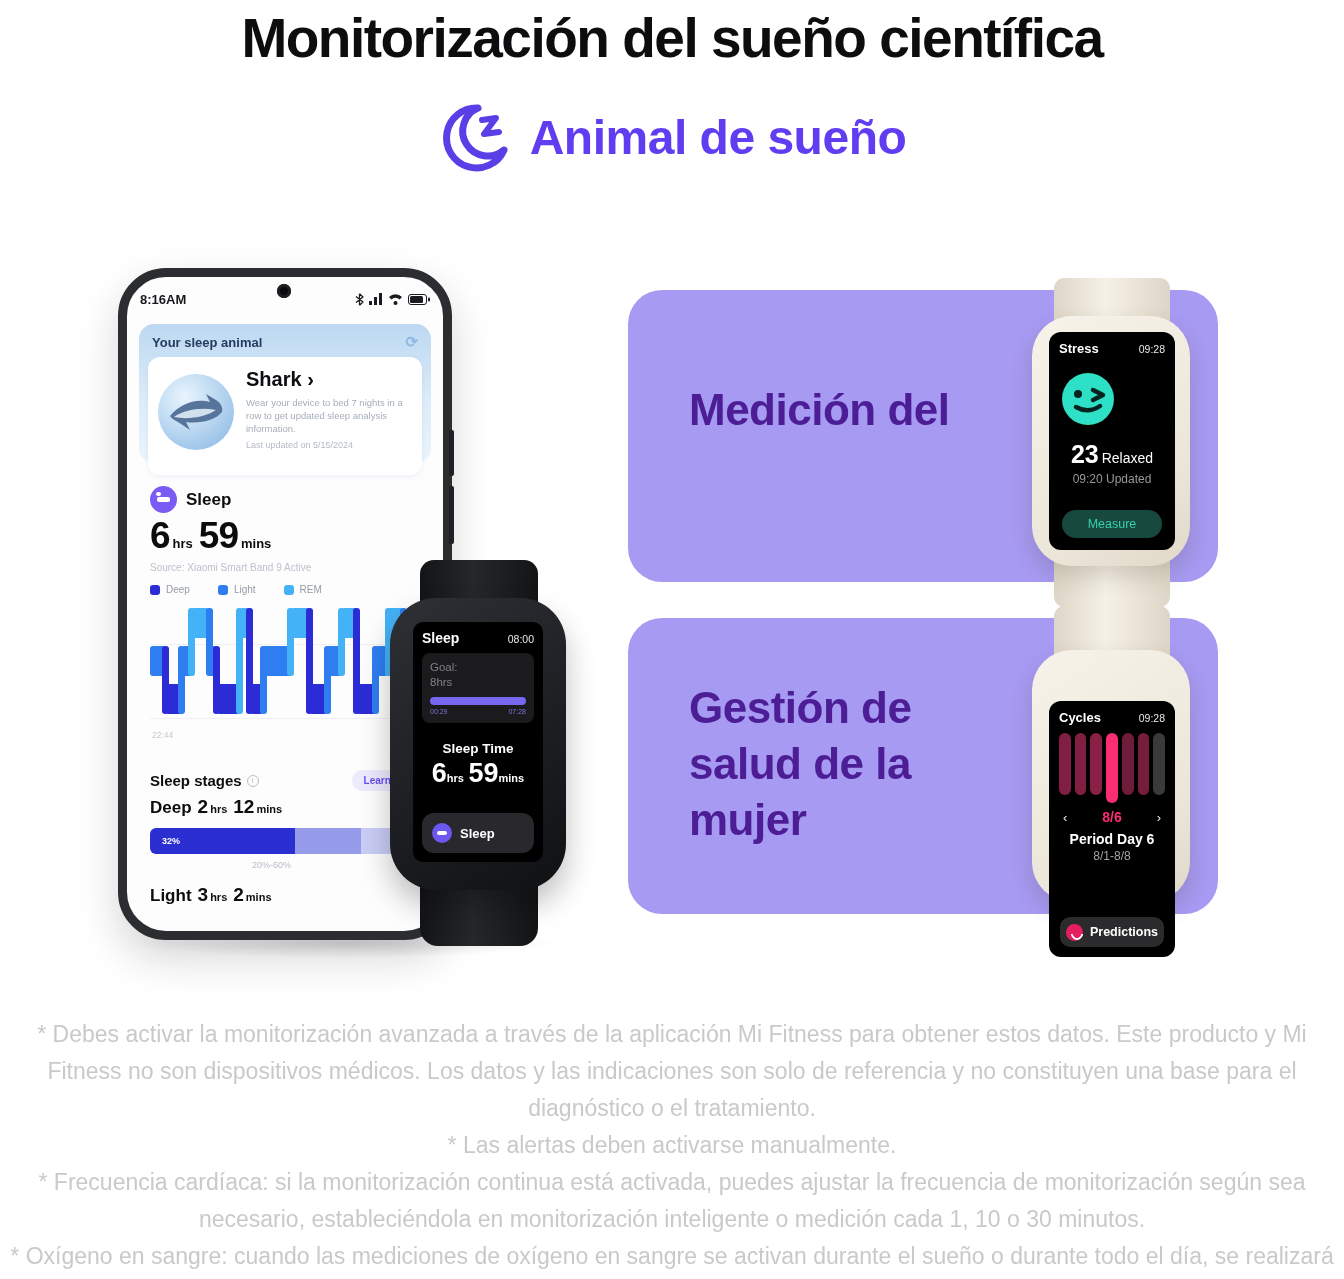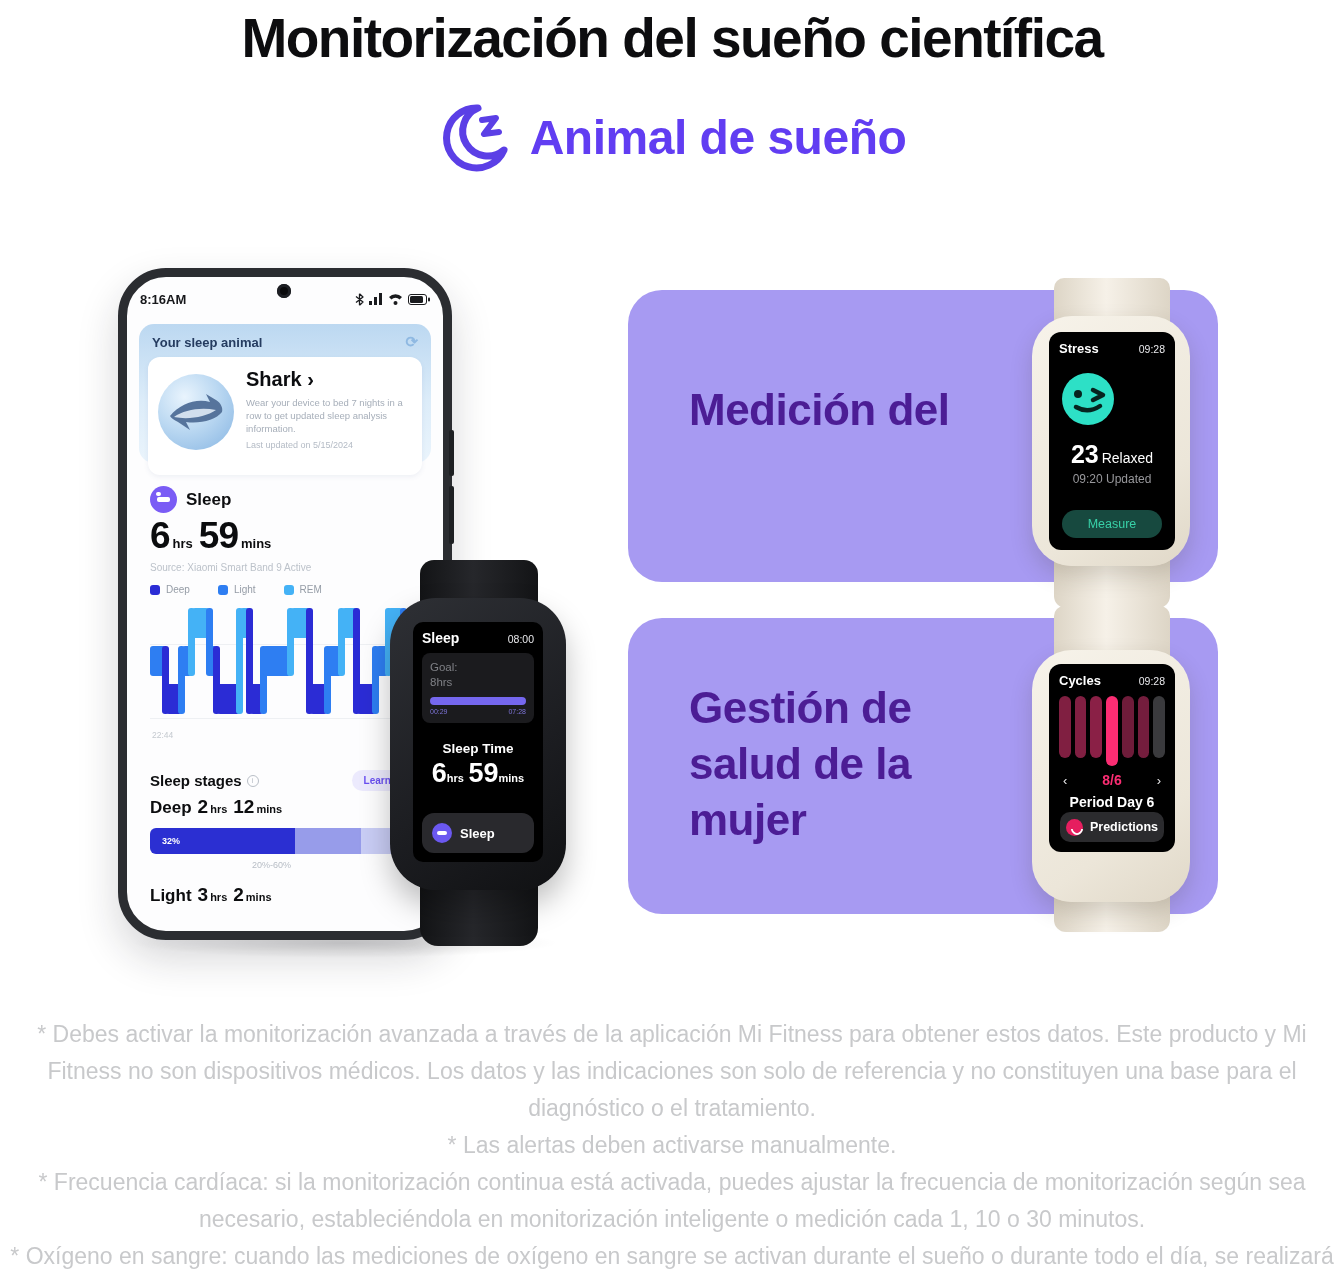--- a/index.html
+++ b/index.html
@@ -351,21 +351,21 @@
   <div class="abs feature-card" style="top:618px;height:296px;">
     <div class="feature-label" style="top:62px;">
       <div>Gestión de</div>
       <div>salud de la</div>
       <div>mujer</div>
     </div>
   </div>
   <div class="abs bandc-strap" style="top:606px;height:58px;border-radius:10px 10px 0 0;"></div>
   <div class="abs bandc-strap" style="top:892px;height:40px;border-radius:0 0 12px 12px;"></div>
   <div class="abs bandc-body" style="top:650px;height:252px;"></div>
-  <div class="abs bandc-screen" style="left:1049px;top:664px;width:126px;height:188px;">
+  <div class="abs bandc-screen" style="left:1049px;top:701px;width:126px;height:256px;">
     <div class="wh">
       <span class="t" style="font-size:13px;">Cycles</span>
       <span class="c">09:28</span>
     </div>
     <div class="cycle-bars" id="cyclebars">
         <div class="bar" style="height: 62px; background: rgb(128, 31, 65);"></div>
         <div class="bar" style="height: 62px; background: rgb(129, 31, 66);"></div>
         <div class="bar" style="height: 62px; background: rgb(138, 32, 70);"></div>
         <div class="bar" style="height: 70px; background: rgb(251, 45, 115);"></div>
         <div class="bar" style="height: 62px; background: rgb(111, 28, 58);"></div>

